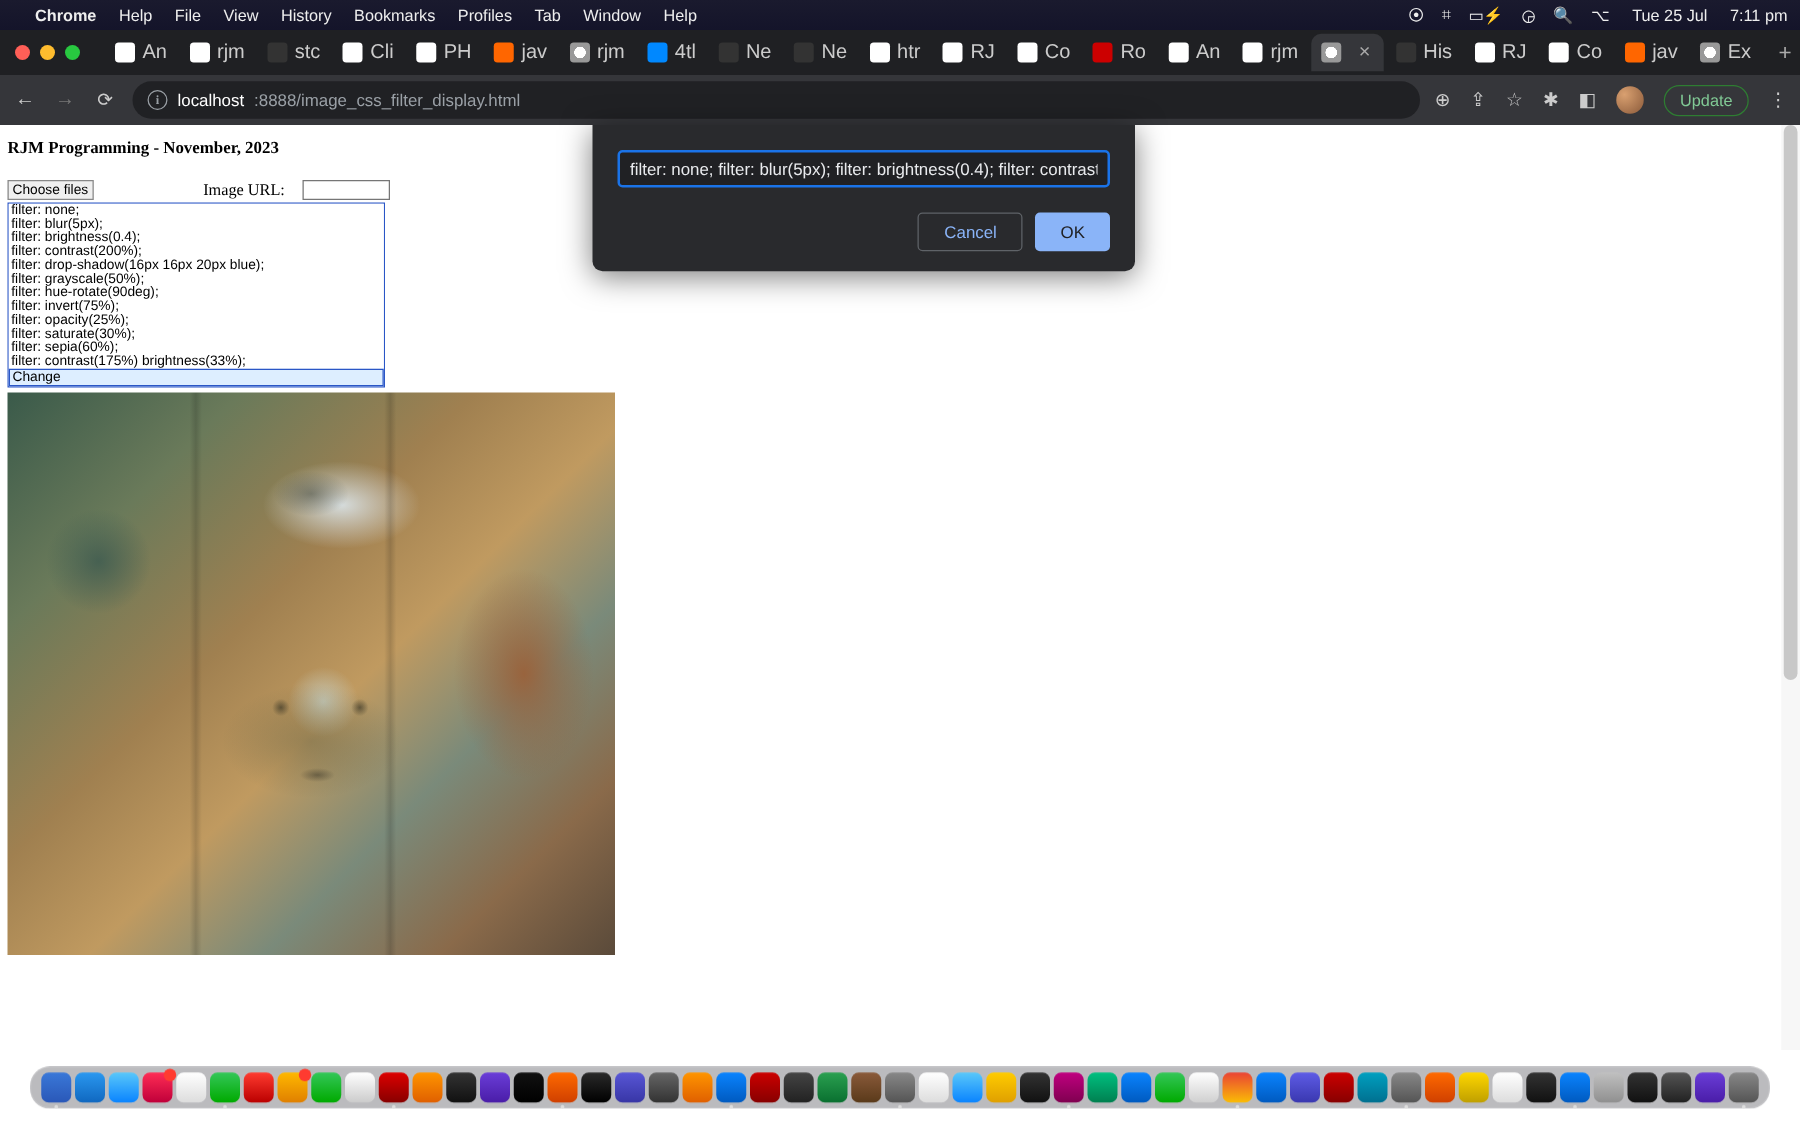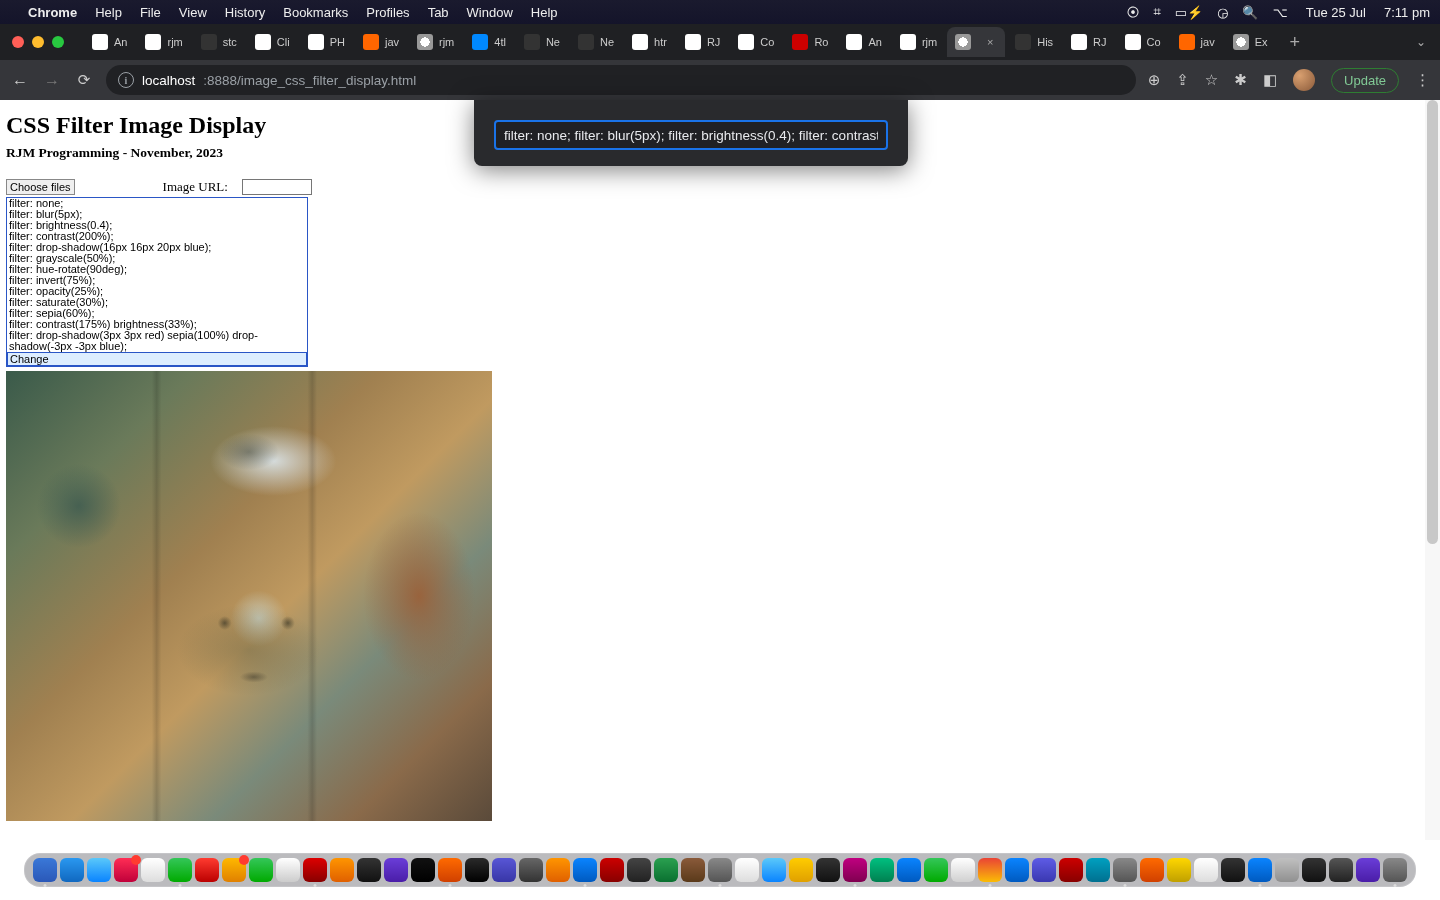--- a/index.html
+++ b/index.html
@@ -43,21 +43,21 @@
     color: #ccc;
     font-size: 12px;
   }
   .traffic { display:flex; gap:8px; margin-right:16px; }
   .traffic span { width:12px; height:12px; border-radius:50%; display:inline-block; }
   .tl-close{background:#ff5f57;} .tl-min{background:#febc2e;} .tl-max{background:#28c840;}
   .tab {
     display:flex; align-items:center; gap:6px;
     padding:0 8px; height:30px; border-radius:8px 8px 0 0;
     max-width:66px; overflow:hidden; white-space:nowrap;
-    font-size:11px;
+    font-size:16px;
     position:relative;
   }
   .tab.active { background:#35363a; }
   .tab .favicon { width:16px;height:16px;border-radius:3px;flex:0 0 16px;display:inline-flex;align-items:center;justify-content:center;font-size:11px; }
   .tab .tclose{width:14px;height:14px;flex:0 0 14px;color:#aaa;display:flex;align-items:center;justify-content:center;}
   .newtab { color:#aaa; font-size:18px; padding:0 10px; }
   .alltabs { margin-left:auto; color:#aaa; padding:0 14px;font-size:12px;}
 
   
   .toolbar {
@@ -329,21 +329,20 @@
     <span>☆</span>
     <span>✱</span>
     <span>◧</span>
     <span class="ext-avatar"></span>
     <span class="update-btn">Update</span>
     <span>⋮</span>
   </div>
 </div>
 
 <div class="page">
-  <h1>CSS Filter Image Display</h1>
   <h3>RJM Programming - November, 2023</h3>
 
   <div class="row1">
     <span class="choose-btn">Choose files</span>
     <span style="width:60px;"></span>
     <span>Image URL:</span>
     <input class="url-input" style="">
   </div>
 
   <div class="row2">
@@ -355,36 +354,39 @@
             <div class="line">filter: brightness(0.4);</div>
             <div class="line">filter: contrast(200%);</div>
             <div class="line">filter: drop-shadow(16px 16px 20px blue);</div>
             <div class="line">filter: grayscale(50%);</div>
             <div class="line">filter: hue-rotate(90deg);</div>
             <div class="line">filter: invert(75%);</div>
             <div class="line">filter: opacity(25%);</div>
             <div class="line">filter: saturate(30%);</div>
             <div class="line">filter: sepia(60%);</div>
             <div class="line">filter: contrast(175%) brightness(33%);</div>
-            <div class="line">filter: drop-shadow(3px 3px red) sepia(100%) drop-shadow(-3px -3px blue);</div>
           </span>
         <span class="change-btn">Change</span>
       </span>
     </div>
   </div>
 
   <div class="streetimg"></div>
 
   <div class="vscroll">
     <div class="thumb"></div>
   </div>
 </div>
 
 <div class="dialog">
   <input value="filter: none; filter: blur(5px); filter: brightness(0.4); filter: contrast(200%" style="">
+  <div class="btns">
+    <button class="btn cancel">Cancel</button>
+    <button class="btn ok">OK</button>
+  </div>
 </div>
 
 <div class="dock">
   <div class="dock-tray" id="dock-tray">
       <div class="dock-icon dot" style="background: linear-gradient(rgb(58, 120, 216), rgb(42, 88, 184));"></div>
       <div class="dock-icon" style="background: linear-gradient(rgb(42, 152, 240), rgb(16, 104, 192));"></div>
       <div class="dock-icon" style="background: linear-gradient(rgb(90, 200, 250), rgb(10, 132, 255));"></div>
       <div class="dock-icon badge" style="background: linear-gradient(rgb(255, 45, 85), rgb(192, 0, 58));"></div>
       <div class="dock-icon" style="background: linear-gradient(rgb(255, 255, 255), rgb(221, 221, 221));"></div>
       <div class="dock-icon dot" style="background: linear-gradient(rgb(52, 199, 89), rgb(0, 170, 0));"></div>

